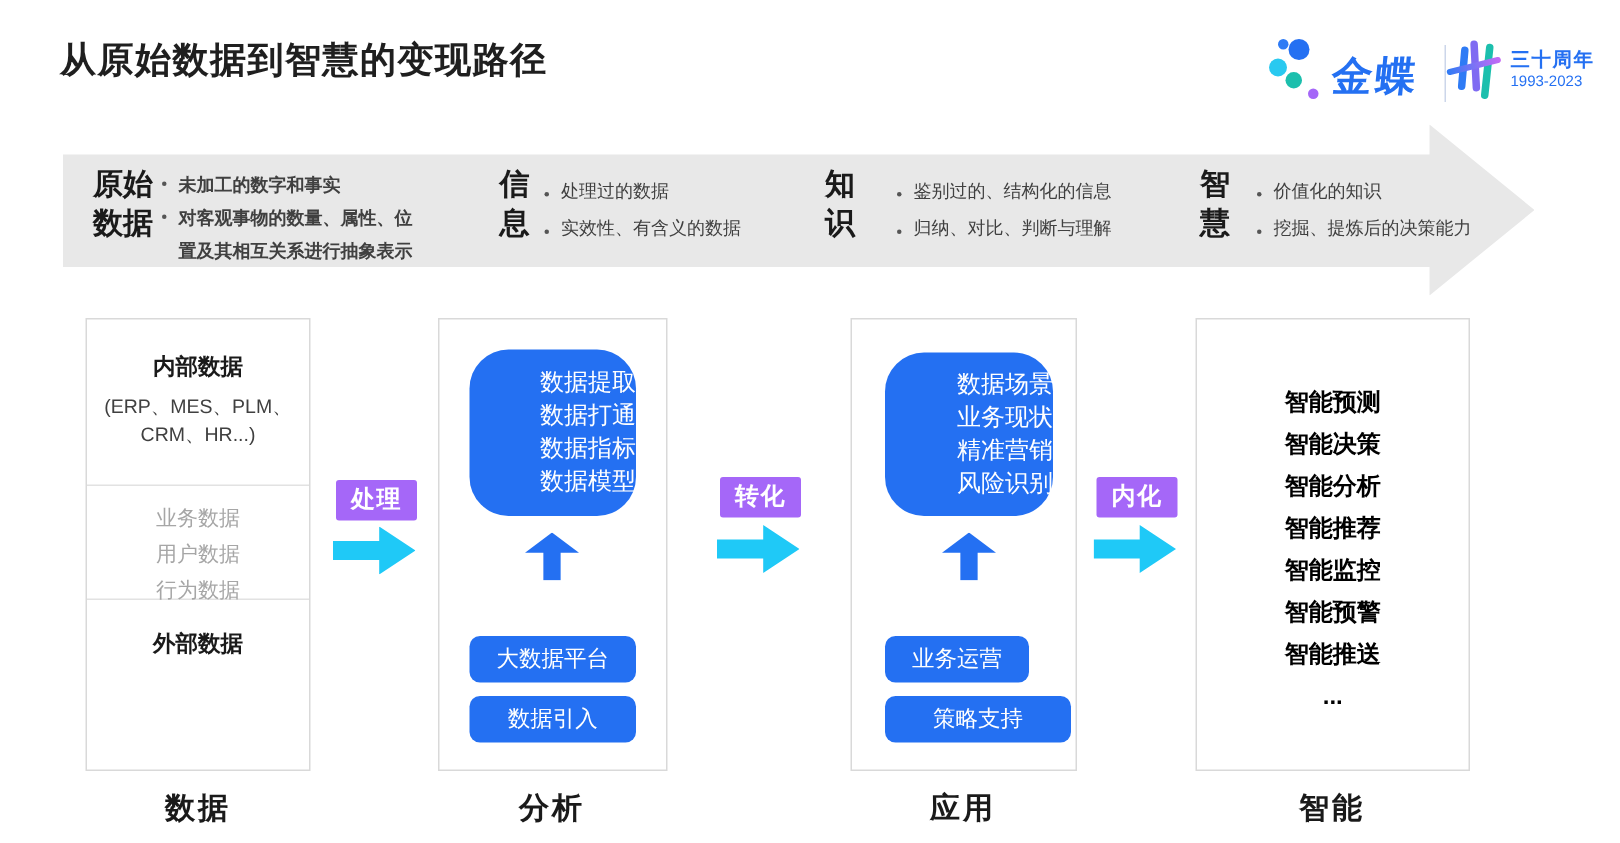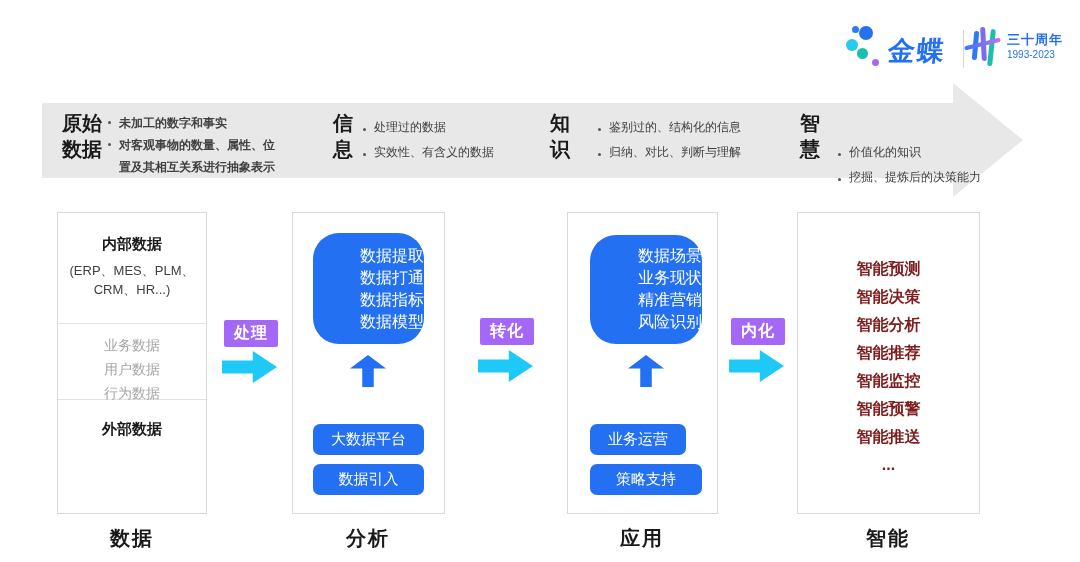--- a/index.html
+++ b/index.html
@@ -56,40 +56,41 @@
   }
   .up-arrow {
     position:absolute; width:36px; height:32px; background:#2470F2;
     clip-path:polygon(50% 0, 100% 42%, 66% 42%, 66% 100%, 34% 100%, 34% 42%, 0 42%);
   }
   .pill-btn {
     position:absolute; height:31px; background:#2470F2; border-radius:7px; color:#fff;
     font-size:15px; display:flex; align-items:center; justify-content:center;
   }
   .smart-list { padding-top:42px; text-align:center; }
-  .smart-item { font-size:16px; font-weight:bold; color:#7f1d1d; line-height:28px; }
+  .smart-item { font-size:16px; font-weight:bold; color:#000000; line-height:28px; }
 
   
   .conn-badge {
     position:absolute; background:#A567F8; color:#fff; font-size:16px; font-weight:bold;
     padding:3px 10px; border-radius:2px; letter-spacing:1px;font-family:Liberation Mono, monospace;
   }
   .right-arrow {
     position:absolute; width:55px; height:32px; background:#1FC9F7;
     clip-path:polygon(0 30%, 56% 30%, 56% 0, 100% 50%, 56% 100%, 56% 70%, 0 70%);
   }
 
   
   .footer-label { top:525px; font-size:20px; font-weight:bold; color:#1a1a1a; transform:translateX(-50%); letter-spacing:2px; }
 </style>
 </head>
 <body>
 
 <div id="canvas">
 
+  <div class="abs page-title">从原始数据到智慧的变现路径</div>
 
   <div class="abs" style="left:846px;top:22px;width:214px;height:52px;">
     <span class="dot" style="left:6px;top:4px;width:7px;height:7px;background:#2E7BF5;"></span>
     <span class="dot" style="left:13px;top:4px;width:14px;height:14px;background:#2470F2;"></span>
     <span class="dot" style="left:0px;top:17px;width:12px;height:12px;background:#29C9F0;"></span>
     <span class="dot" style="left:11px;top:26px;width:11px;height:11px;background:#1CBFAD;"></span>
     <span class="dot" style="left:26px;top:37px;width:7px;height:7px;background:#A567F8;"></span>
   </div>
   <div class="abs brand-wordmark">金蝶</div>
   <div class="abs logo-divider"></div>
@@ -139,21 +140,21 @@
         <span>鉴别过的、结构化的信息</span>
       </div>
     <div class="b-item">
         <span class="b-dot"></span>
         <span>归纳、对比、判断与理解</span>
       </div>
   </div>
 
   <div class="abs stage-title" style="left:800px;top:110px;">智
 慧</div>
-  <div class="abs stage-bullets gap" style="left:838px;top:119px;margin-top:25px;">
+  <div class="abs stage-bullets gap" style="left:838px;top:119px;">
     <div class="b-item">
         <span class="b-dot"></span>
         <span>价值化的知识</span>
       </div>
     <div class="b-item">
         <span class="b-dot"></span>
         <span>挖掘、提炼后的决策能力</span>
       </div>
   </div>
 
@@ -193,21 +194,21 @@
 
   <div id="col3" class="abs col-box">
     <div class="blue-card" style="left:22px;top:22px;width:112px;height:109px;font-family:Liberation Mono, monospace;">
       <div>数据场景</div>
       <div>业务现状</div>
       <div>精准营销</div>
       <div>风险识别</div>
     </div>
     <div class="up-arrow" style="left:60px;top:142px;"></div>
     <div class="pill-btn" style="left:22px;top:211px;width:96px;">业务运营</div>
-    <div class="pill-btn" style="left:22px;top:251px;width:112px;">策略支持</div>
+    <div class="pill-btn" style="left:22px;top:251px;width:124px;">策略支持</div>
   </div>
 
   <div class="abs conn-badge" style="left:731px;top:318px;">内化</div>
   <div class="abs right-arrow" style="left:729px;top:350px;"></div>
 
   <div id="col4" class="abs col-box">
     <div class="smart-list">
       <div class="smart-item">智能预测</div>
       <div class="smart-item">智能决策</div>
       <div class="smart-item">智能分析</div>

